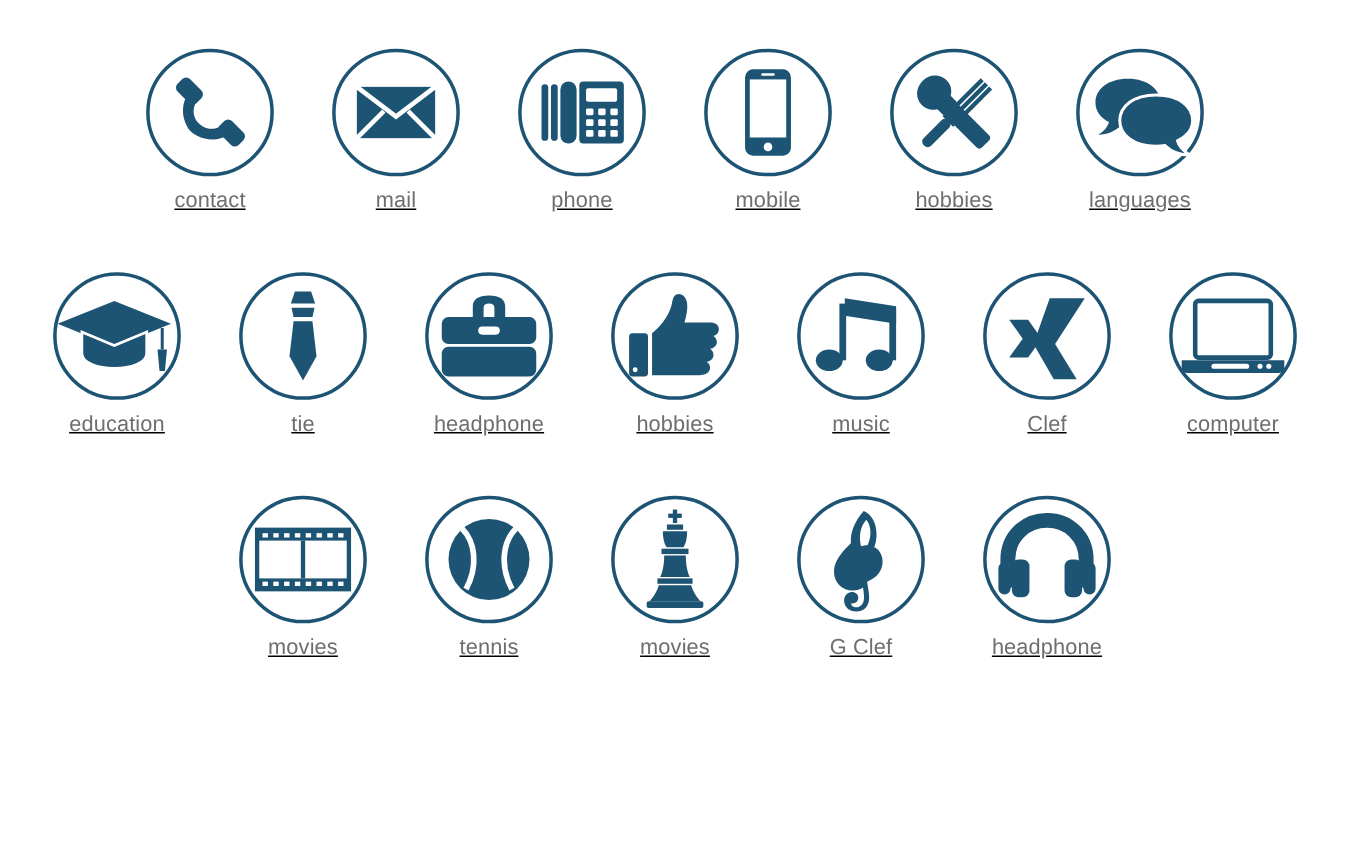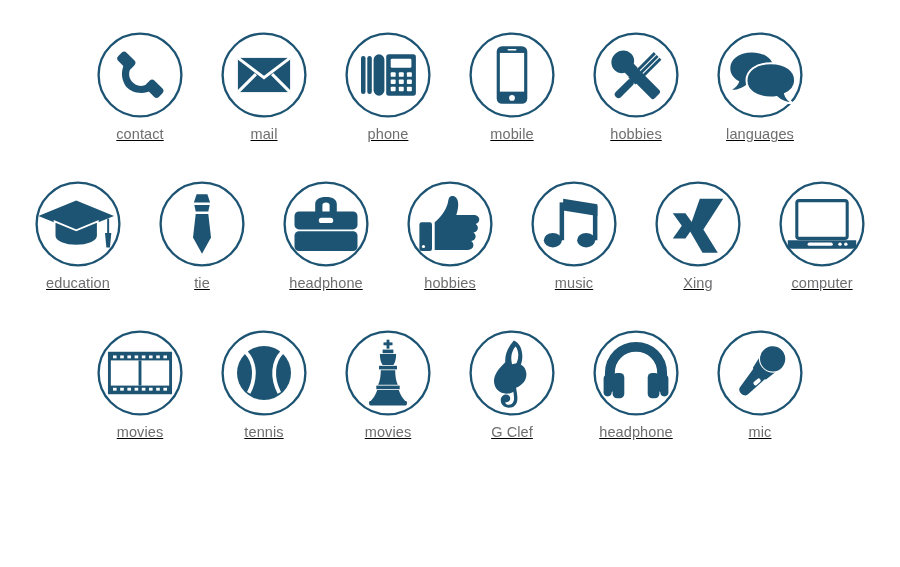--- a/index.html
+++ b/index.html
@@ -205,21 +205,21 @@
       </svg>
       <div class="icon-label">music</div>
     </div>
 
     <div class="icon-cell">
       <svg class="icon-circle" viewBox="0 0 100 100">
         <circle cx="50" cy="50" r="46" fill="none" stroke="#1d5473" stroke-width="2.6"></circle>
         <path d="M22 38 L36 38 L46 52 L36 66 L22 66 L32 52 Z" fill="#1d5473"></path>
         <path d="M52 22 L68 22 L78 22 L56 56 L72 82 L55 82 L40 56 Z" fill="#1d5473"></path>
       </svg>
-      <div class="icon-label">Xing</div>
+      <div class="icon-label">Clef</div>
     </div>
 
     <div class="icon-cell">
       <svg class="icon-circle" viewBox="0 0 100 100">
         <circle cx="50" cy="50" r="46" fill="none" stroke="#1d5473" stroke-width="2.6"></circle>
         <rect x="22" y="24" width="56" height="42" rx="2.5" fill="none" stroke="#1d5473" stroke-width="3.4"></rect>
         <path d="M12 68 L88 68 L88 74 C 88 76, 86 77.5, 83 77.5 L17 77.5 C 14 77.5, 12 76, 12 74 Z" fill="#1d5473"></path>
         <rect x="34" y="70.5" width="28" height="3.8" rx="1.9" fill="#ffffff"></rect>
         <circle cx="70" cy="72.4" r="1.9" fill="#ffffff"></circle>
         <circle cx="76.5" cy="72.4" r="1.9" fill="#ffffff"></circle>
@@ -303,28 +303,16 @@
         <circle cx="50" cy="50" r="46" fill="none" stroke="#1d5473" stroke-width="2.6"></circle>
         <path d="M21 66 L21 50 C 21 33, 34 21, 50 21 C 66 21, 79 33, 79 50 L79 66" fill="none" stroke="#1d5473" stroke-width="11" stroke-linecap="round"></path>
         <rect x="14" y="52" width="9" height="24" rx="4.5" fill="#1d5473"></rect>
         <rect x="24" y="50" width="13" height="28" rx="5" fill="#1d5473"></rect>
         <rect x="63" y="50" width="13" height="28" rx="5" fill="#1d5473"></rect>
         <rect x="77" y="52" width="9" height="24" rx="4.5" fill="#1d5473"></rect>
       </svg>
       <div class="icon-label">headphone</div>
     </div>
 
-    <div class="icon-cell">
-      <svg class="icon-circle" viewBox="0 0 100 100">
-        <circle cx="50" cy="50" r="46" fill="none" stroke="#1d5473" stroke-width="2.6"></circle>
-        <g transform="rotate(42 50 50)">
-          <circle cx="50" cy="29" r="14" fill="#1d5473"></circle>
-          <path d="M38 38 C 42 46, 58 46, 62 38 L60 50 C 60 54, 40 54, 40 50 Z" fill="#1d5473"></path>
-          <path d="M41 48 L59 48 L56 76 C 56 79, 53.5 81, 50 81 C 46.5 81, 44 79, 44 76 Z" fill="#1d5473"></path>
-          <rect x="52" y="55" width="4.5" height="9" rx="2" fill="#ffffff" transform="rotate(8 54 59)"></rect>
-        </g>
-      </svg>
-      <div class="icon-label">mic</div>
-    </div>
 
   </div>
 
 </div>
 
 </body></html>

